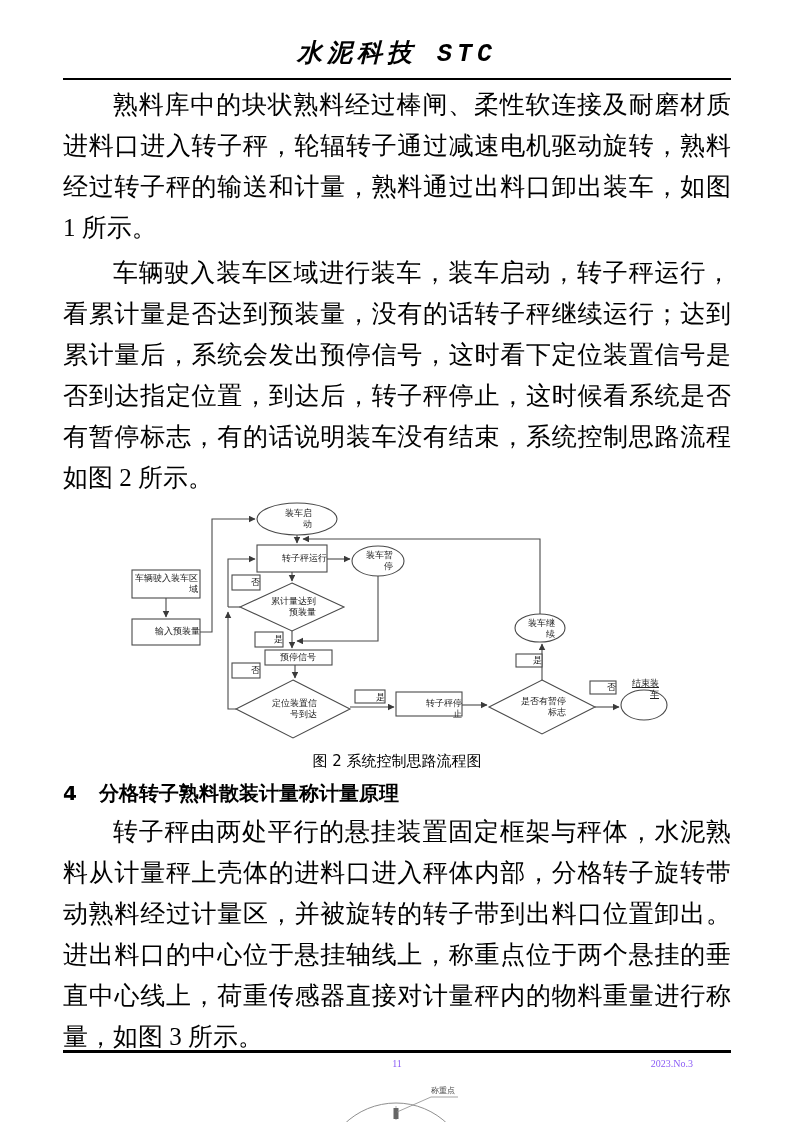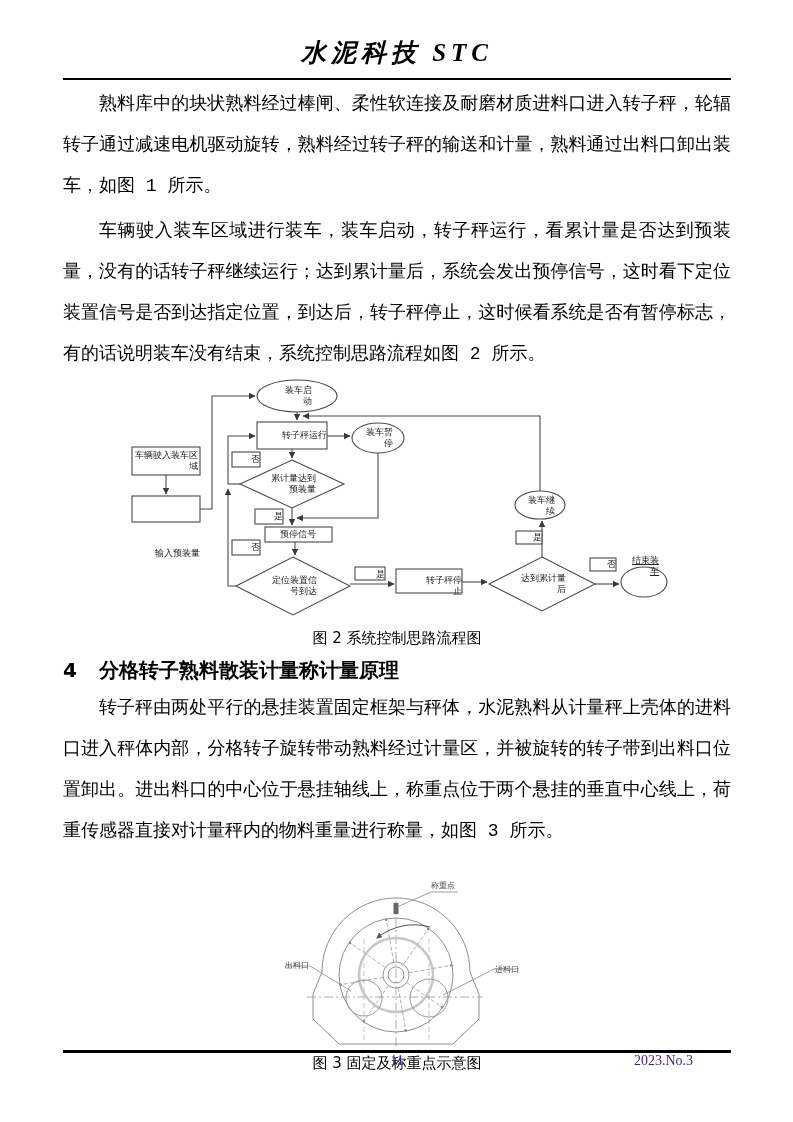--- a/index.html
+++ b/index.html
@@ -7,29 +7,29 @@
   .page {
     position:relative; width:793px; height:1122px; background:#ffffff;
     margin:0 auto; overflow:hidden;
     font-family:"Liberation Serif","DejaVu Serif",serif; color:#111;
   }
   .content { position:absolute; left:63px; top:0; width:668px; }
 
   
   .journal-head { text-align:center; padding-top:36px; }
   .journal-title {
-    display:inline-block; font-family:Liberation Serif, serif;
+    display:inline-block; font-family:Liberation Mono, monospace;
     font-size:25px; font-weight:bold; font-style:italic; letter-spacing:5px; color:#000;
   }
   .head-rule { border-bottom:2px solid #000; margin-top:9px; }
 
   
   .body-text {
-    font-size:18px; line-height:41px; text-align:justify; text-indent:2em;
-    color:#000; margin-top:4px;font-family:Liberation Mono, monospace;
+    font-size:25px; line-height:41px; text-align:justify; text-indent:2em;
+    color:#000; margin-top:4px;
   }
   .sec-heading {
     font-family:"DejaVu Sans","Liberation Sans",sans-serif;
     font-size:20px; font-weight:bold; color:#000;
     margin-top:8px; line-height:28px;
   }
   .sec-heading .num { margin-right:1.1em; }
 
   
   .fc-fig { margin-top:4px; }
@@ -50,21 +50,21 @@
   .draw { position:relative; width:260px; height:172px; margin-left:220px; }
   .draw svg { position:absolute; left:0; top:0; }
   .draw-label {
     position:absolute; font-family:"DejaVu Sans","Liberation Sans",sans-serif;
     font-size:8px; line-height:9px; color:#444; white-space:nowrap;
   }
 
   
   .footer { position:absolute; left:63px; top:1050px; width:668px; }
   .foot-rule { border-top:3px solid #000; }
-  .foot-row { position:relative; height:22px; font-size:14px; color:#4c1d95; }
+  .foot-row { position:relative; height:22px; margin-top:5px; font-size:10px; color:#8b5cf6; }
   .foot-page { position:absolute; left:0; right:0; text-align:center; }
   .foot-issue { position:absolute; right:38px; top:0; }
 </style>
 </head>
 <body>
 
 <div class="page">
   <div class="content">
 
     <div class="journal-head">
@@ -124,26 +124,26 @@
             <rect x="411" y="152" width="26" height="13"></rect>
             <rect x="485" y="179" width="26" height="13"></rect>
             <ellipse cx="539" cy="203" rx="23" ry="15"></ellipse>
           </g>
         </svg>
 
         <div class="fc-label" style="left:177px;top:6px;width:30px;">装车启动</div>
         <div class="fc-label" style="left:152px;top:51px;width:70px;">转子秤运行</div>
         <div class="fc-label" style="left:258px;top:48px;width:30px;">装车暂停</div>
         <div class="fc-label" style="left:29px;top:71px;width:64px;">车辆驶入装车区域</div>
-        <div class="fc-label" style="left:27px;top:124px;width:68px;margin-top:45px;">输入预装量</div>
+        <div class="fc-label" style="left:27px;top:124px;width:68px;">输入预装量</div>
         <div class="fc-label" style="left:164px;top:94px;width:47px;">累计量达到预装量</div>
         <div class="fc-label" style="left:148px;top:150px;width:63px;">预停信号</div>
         <div class="fc-label" style="left:165px;top:196px;width:47px;">定位装置信号到达</div>
         <div class="fc-label" style="left:291px;top:196px;width:66px;padding-left:28px;">转子秤停止</div>
-        <div class="fc-label" style="left:414px;top:194px;width:47px;">达到累计量后</div>
+        <div class="fc-label" style="left:414px;top:194px;width:47px;">是否有暂停标志</div>
         <div class="fc-label" style="left:420px;top:116px;width:30px;">装车继续</div>
         <div class="fc-label" style="left:524px;top:176px;width:30px;text-decoration:underline;">结束装车</div>
         <div class="fc-label" style="left:127px;top:75px;width:28px;">否</div>
         <div class="fc-label" style="left:150px;top:132px;width:28px;">是</div>
         <div class="fc-label" style="left:127px;top:163px;width:28px;">否</div>
         <div class="fc-label" style="left:250px;top:190px;width:30px;">是</div>
         <div class="fc-label" style="left:411px;top:153px;width:26px;">是</div>
         <div class="fc-label" style="left:485px;top:180px;width:26px;">否</div>
       </div>
       <figcaption class="fig-caption">图 2  系统控制思路流程图</figcaption>

